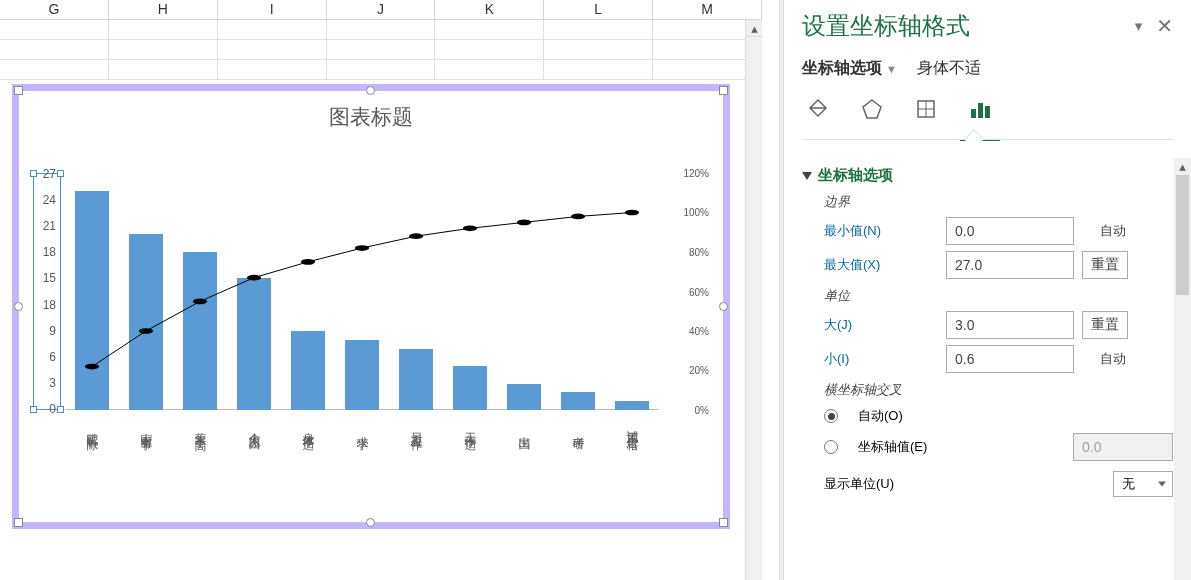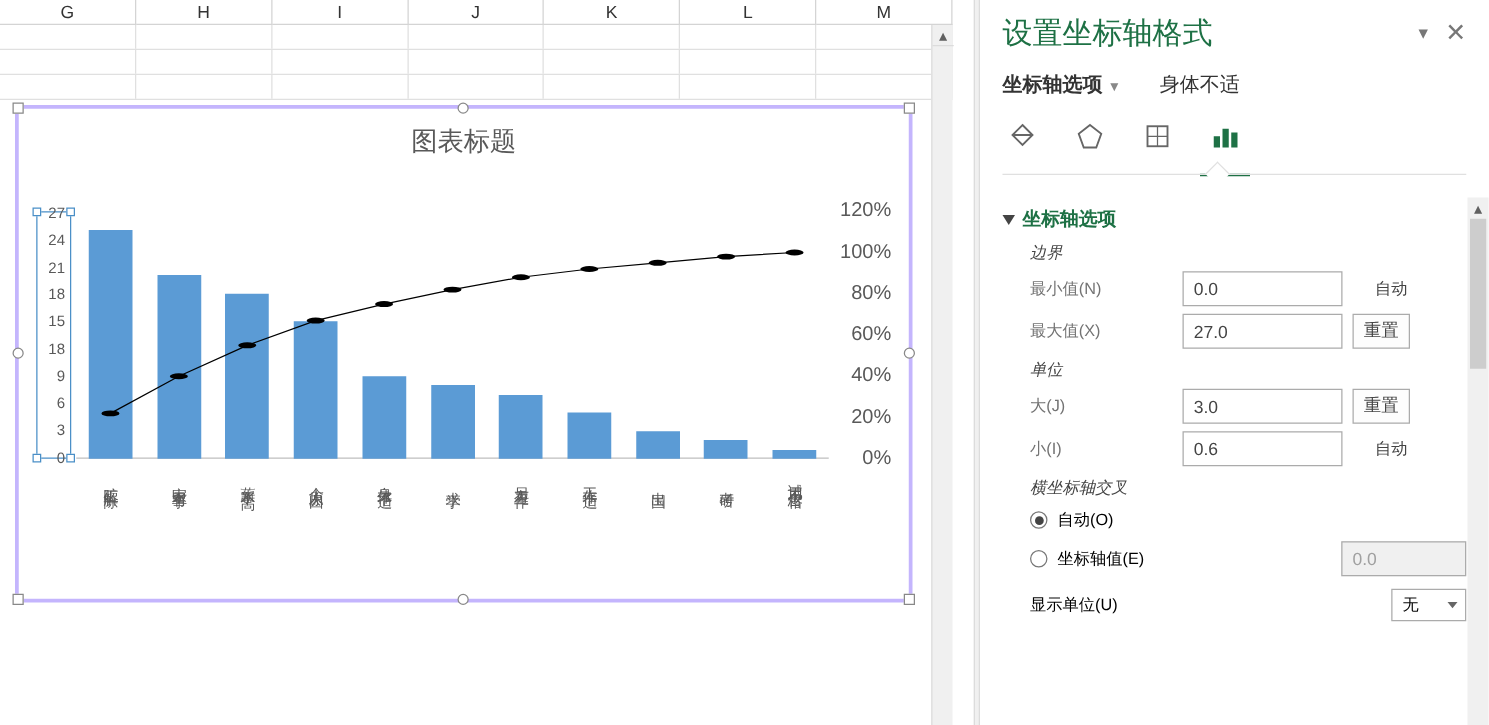--- a/index.html
+++ b/index.html
@@ -9,76 +9,76 @@
 .col-headers { position: absolute; top: 0; left: 0; right: 0; height: 20px; display: flex; }
 .col-header { flex: 1; text-align: center; border-right: 1px solid #d4d4d4; border-bottom: 1px solid #d4d4d4; color: #333; font-size: 14px; line-height: 19px; }
 .gridlines { position: absolute; top: 20px; left: 0; right: 0; bottom: 0; }
 .grid-row { height: 20px; border-bottom: 1px solid #e0e0e0; display: flex; }
 .grid-cell { flex: 1; border-right: 1px solid #e0e0e0; }
 
 .scrollbar-v { position: absolute; right: 0; top: 20px; bottom: 0; width: 17px; background: #f0f0f0; border-left: 1px solid #dcdcdc; }
 .scroll-arrow { width: 17px; height: 17px; display: flex; align-items: center; justify-content: center; color: #606060; }
 .scrollbar-v .scroll-arrow:first-child { border-bottom: 1px solid #dcdcdc; }
 
-.chart-container { position: absolute; left: 12px; top: 84px; width: 718px; height: 398px; background: #fff; border: 3px solid #c4b5fd; }
+.chart-container { position: absolute; left: 12px; top: 84px; width: 718px; height: 445px; background: #fff; border: 7px solid #c4b5fd; }
 .chart-handle { width: 9px; height: 9px; background: #fff; border: 1px solid #888; position: absolute; }
 .ch-tl { left: -5px; top: -5px; } .ch-tm { left: 50%; top: -5px; margin-left: -5px; border-radius: 50%; } .ch-tr { right: -5px; top: -5px; }
 .ch-ml { left: -5px; top: 50%; margin-top: -5px; border-radius: 50%; } .ch-mr { right: -5px; top: 50%; margin-top: -5px; border-radius: 50%; }
 .ch-bl { left: -5px; bottom: -5px; } .ch-bm { left: 50%; bottom: -5px; margin-left: -5px; border-radius: 50%; } .ch-br { right: -5px; bottom: -5px; }
 
 .chart-title { text-align: center; font-size: 21px; color: #595959; padding-top: 12px; }
 .chart-plot { position: absolute; left: 14px; top: 75px; right: 14px; bottom: 14px; }
 
 .axis-left-box { position: absolute; left: 0; top: 7px; width: 28px; bottom: 98px; border: 1px solid #4a8fc7; }
 .axis-left-handle { width: 7px; height: 7px; background: #fff; border: 1px solid #4a8fc7; position: absolute; }
 .alh-tl { left: -4px; top: -4px; } .alh-tr { right: -4px; top: -4px; } .alh-bl { left: -4px; bottom: -4px; } .alh-br { right: -4px; bottom: -4px; }
 .ytick-left { position: absolute; right: 4px; font-size: 12px; color: #595959; transform: translateY(-50%); }
-.ytick-right { position: absolute; right: 0; font-size: 16px; color: #595959; transform: translateY(-50%); }
+.ytick-right { position: absolute; right: 0; font-size: 10px; color: #595959; transform: translateY(-50%); }
 
 .plot-inner { position: absolute; left: 32px; right: 50px; top: 7px; bottom: 98px; }
 .baseline { position: absolute; left: 0; right: 0; bottom: 0; height: 1px; background: #bfbfbf; }
 .bars-row { position: absolute; left: 0; right: 0; bottom: 0; top: 0; display: flex; }
 .bar-slot { flex: 1; display: flex; align-items: flex-end; justify-content: center; }
 .bar { width: 64%; background: #5b9bd5; }
 .line-svg { position: absolute; left: 0; top: 0; width: 100%; height: 100%; overflow: visible; }
 .xlabels { position: absolute; left: 32px; right: 50px; bottom: 0; height: 92px; display: flex; }
 .xlabel { flex: 1; text-align: center; font-size: 12px; color: #595959; padding-top: 4px; }
 .vtext { writing-mode: vertical-rl; text-orientation: upright; display: inline-block; letter-spacing: 2px; }
 
 .pane-divider { position: absolute; left: 779px; top: 0; width: 5px; bottom: 0; background: #f0f0f0; border-left: 1px solid #dcdcdc; border-right: 1px solid #dcdcdc; }
 .format-pane { position: absolute; left: 784px; top: 0; right: 0; bottom: 0; background: #fff; display: flex; flex-direction: column; }
 .pane-header { padding: 10px 18px 12px 18px; }
 .pane-title-row { display: flex; align-items: center; justify-content: space-between; }
 .pane-title { font-size: 24px; color: #1e7145; font-weight: 400; }
 .pane-title-ctrls { display: flex; gap: 14px; color: #777; font-size: 15px; align-items: center; }
-.pane-tabs { display: flex; gap: 31px; margin-top: 16px; font-size: 16px; color: #333; }
+.pane-tabs { display: flex; gap: 20px; margin-top: 16px; font-size: 16px; color: #333; }
 .pane-tab.active { font-weight: bold; }
 .tab-dd { font-size: 11px; color: #888; margin-left: 4px; }
 .icon-row { display: flex; gap: 22px; margin-top: 14px; align-items: center; height: 34px; }
 .icon-row svg { width: 24px; height: 24px; }
 .icon-wrapper { padding: 3px 4px; }
 .icon-wrapper.active { position: relative; }
 .icon-wrapper.active::after { content: ""; position: absolute; left: -4px; right: -4px; bottom: -14px; height: 2px; background: #1e7145; }
 .hr { height: 1px; background: #e0e0e0; margin-top: 12px; position: relative; }
 .hr-notch { position: absolute; left: 165px; top: -7px; width: 14px; height: 14px; background: #fff; border: 1px solid #e0e0e0; border-bottom: none; border-right: none; transform: rotate(45deg); }
 
 .pane-body { flex: 1; overflow-y: auto; padding: 6px 18px 10px 18px; position: relative; }
 .pane-scroll { position: absolute; right: 0; top: 0; bottom: 0; width: 17px; background: #f0f0f0; }
 .pane-scroll .thumb { position: absolute; top: 17px; left: 2px; right: 2px; height: 120px; background: #cdcdcd; }
 .section-hd { display: flex; align-items: center; gap: 6px; color: #1e7145; font-size: 15px; font-weight: bold; margin: 8px 0 6px 0; }
 .tri { width: 0; height: 0; border-left: 5px solid transparent; border-right: 5px solid transparent; border-top: 8px solid #444; }
 .field-group { margin-left: 22px; }
 .field-subhead { color: #444; margin: 8px 0 6px 0; font-style: italic; }
 .field-row { display: flex; align-items: center; margin: 6px 0; gap: 8px; }
-.field-label { width: 114px; color: #737373; }
+.field-label { width: 114px; color: #0369a1; }
 .field-input { width: 128px; height: 28px; border: 1px solid #ababab; padding: 0 8px; background: #fff; color: #444; font-size: 14px; }
 .field-input.disabled { background: #f0f0f0; color: #a0a0a0; }
 .field-btn { height: 28px; padding: 0 8px; border: 1px solid #ababab; background: #fdfdfd; color: #444; font-size: 14px; }
 .field-auto { color: #444; margin-left: 18px; }
-.radio-row { display: flex; align-items: center; gap: 8px; margin: 8px 0; }
+.radio-row { display: flex; align-items: center; gap: 20px; margin: 8px 0; }
 .radio { width: 14px; height: 14px; border: 1px solid #777; border-radius: 50%; display: inline-flex; align-items: center; justify-content: center; }
 .radio.checked::after { content: ""; width: 7px; height: 7px; background: #444; border-radius: 50%; }
 .select-box { height: 26px; border: 1px solid #ababab; padding: 0 20px 0 8px; background: #fff; position: relative; min-width: 60px; display: inline-flex; align-items: center; }
 .select-box::after { content: ""; position: absolute; right: 6px; top: 50%; width: 0; height: 0; border-left: 4px solid transparent; border-right: 4px solid transparent; border-top: 5px solid #666; transform: translateY(-50%); }
 .bottom-row { display: flex; align-items: center; justify-content: space-between; margin-top: 10px; }
 </style>
 </head>
 <body>
 
 <div class="worksheet-area">

